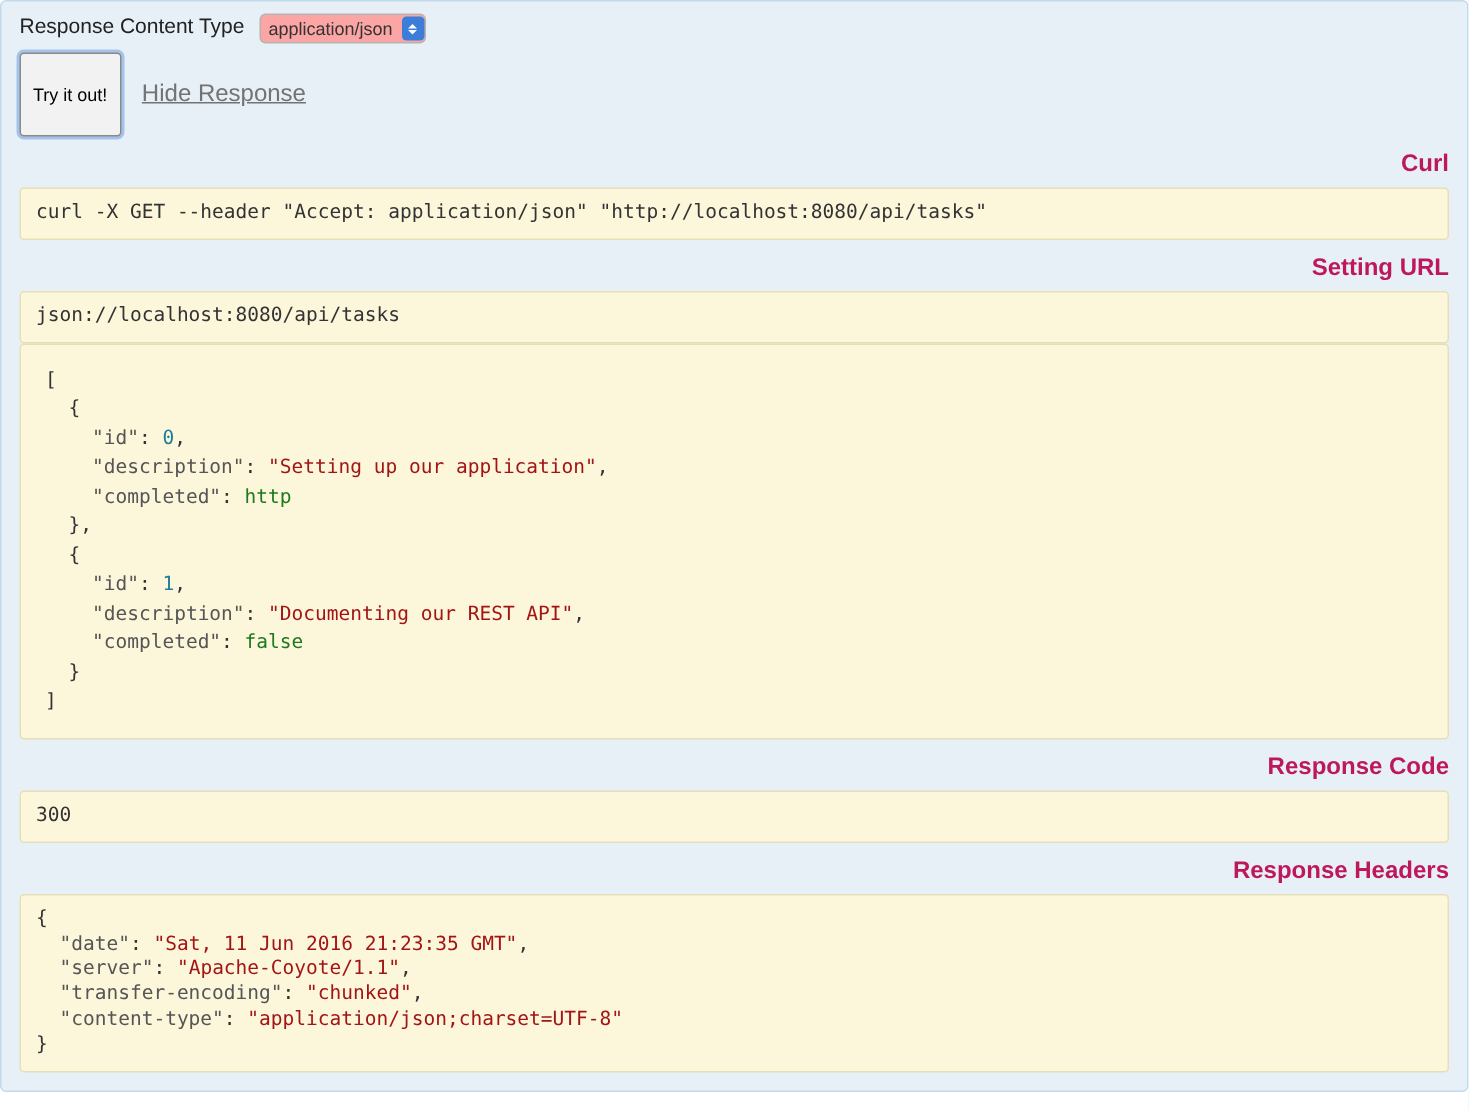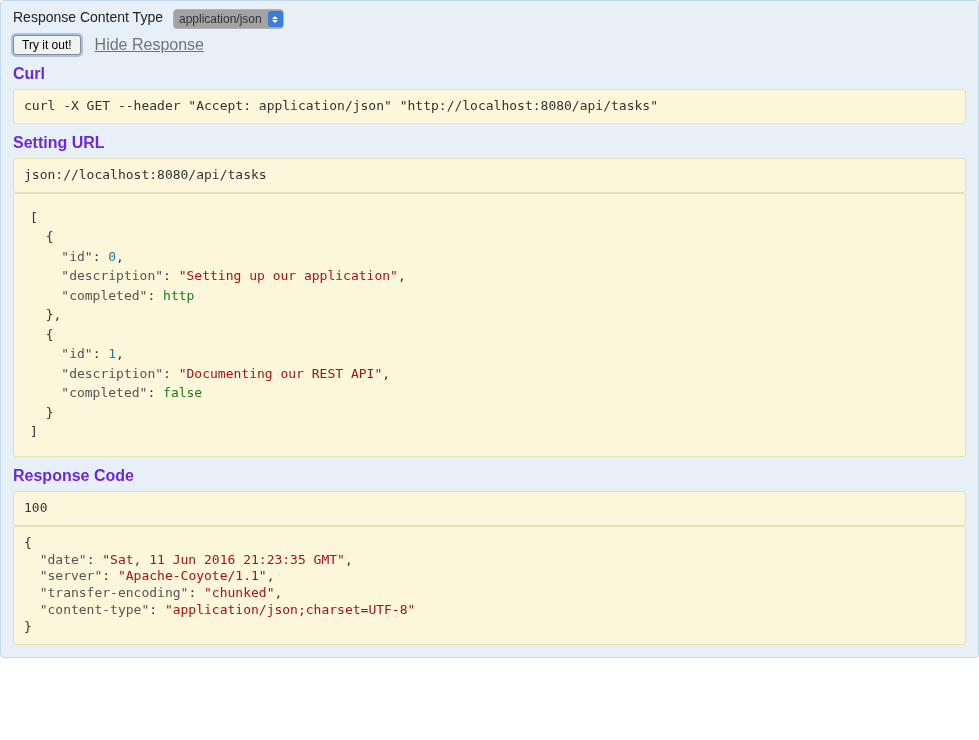--- a/index.html
+++ b/index.html
@@ -22,21 +22,21 @@
     gap: 10px;
     margin-bottom: 6px;
   }
   .label-text {
     font-size: 14px;
     color: #222;
   }
   .select-wrap {
     display: inline-flex;
     align-items: center;
-    background: #a3a3a3;
+    background: #fca5a5;
     border: 1px solid #b3b3b3;
     border-radius: 4px;
     padding: 1px 0 1px 5px;
     font-size: 12px;
     color: #333;
   }
   .select-wrap .updown {
     width: 15px;
     height: 16px;
     background: #3b7dd8;
@@ -60,35 +60,36 @@
     display: flex;
     align-items: center;
     gap: 14px;
     margin-bottom: 8px;
   }
   .try-btn {
     font-size: 12px;
     background: #f2f2f2;
     border: 1px solid #8a8a8a;
     border-radius: 3px;
-    padding: 2px 8px;
+    padding: 20px 8px;
     box-shadow: 0 0 0 2px rgba(100,150,220,0.5);
     cursor: pointer;
   }
   .link {
     color: #737373;
     text-decoration: underline;
     font-size: 16px;
     cursor: pointer;
   }
   h4.section {
     font-size: 16px;
     font-weight: 600;
-    color: #6d28d9;
+    color: #be185d;
     margin: 10px 0 6px 0;
+    text-align: right;
   }
   .codebox {
     background: #fcf6db;
     border: 1px solid #e6e0b8;
     border-radius: 3px;
     padding: 8px 10px;
     font-family: Menlo, Monaco, Consolas, monospace;
     font-size: 13px;
     color: #333;
     white-space: pre;
@@ -138,22 +139,23 @@
     <span class="tok-key">"completed"</span>: <span class="tok-bool">http</span>
   },
   {
     <span class="tok-key">"id"</span>: <span class="tok-num">1</span>,
     <span class="tok-key">"description"</span>: <span class="tok-str">"Documenting our REST API"</span>,
     <span class="tok-key">"completed"</span>: <span class="tok-bool">false</span>
   }
 ]</div>
 
   <h4 class="section">Response Code</h4>
-  <div class="codebox">100</div>
+  <div class="codebox">300</div>
 
+  <h4 class="section">Response Headers</h4>
   <div class="codebox" id="resp-headers">{
   <span class="tok-key">"date"</span>: <span class="tok-str">"Sat, 11 Jun 2016 21:23:35 GMT"</span>,
   <span class="tok-key">"server"</span>: <span class="tok-str">"Apache-Coyote/1.1"</span>,
   <span class="tok-key">"transfer-encoding"</span>: <span class="tok-str">"chunked"</span>,
   <span class="tok-key">"content-type"</span>: <span class="tok-str">"application/json;charset=UTF-8"</span>
 }</div>
 
 </div>
 
 </body></html>

